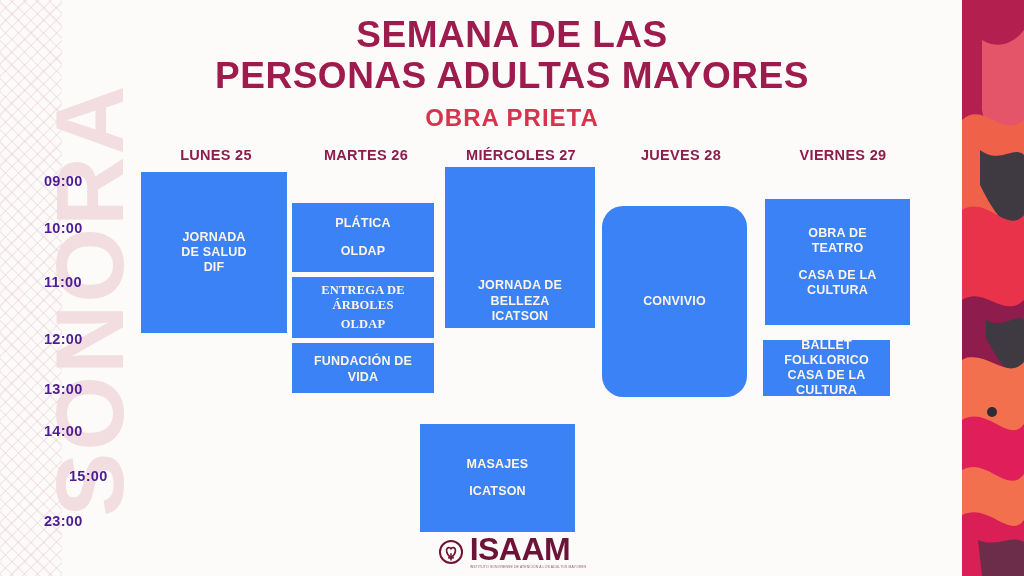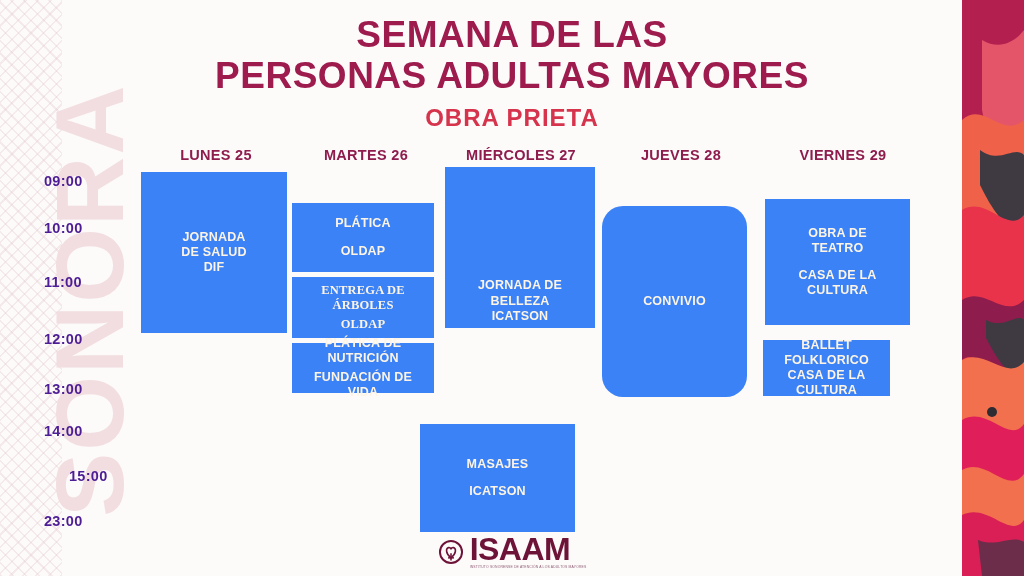--- a/index.html
+++ b/index.html
@@ -156,21 +156,20 @@
   <div class="event gap-md" style="left:292px; top:203px; width:142px; height:69px;">
     <span class="ev-title">PLÁTICA</span>
     <span class="ev-org">OLDAP</span>
   </div>
   <div class="event gap-sm" style="left:292px; top:277px; width:142px; height:61px;font-family:Liberation Serif, serif;">
     <span class="ev-title">ENTREGA DE
 ÁRBOLES</span>
     <span class="ev-org">OLDAP</span>
   </div>
   <div class="event gap-sm" style="left:292px; top:343px; width:142px; height:50px;">
-    <span class="ev-title">PLÁTICA DE NUTRICIÓN</span>
     <span class="ev-org">FUNDACIÓN DE VIDA</span>
   </div>
 
   <div class="event gap-lg" style="left:445px; top:167px; width:150px; height:161px;justify-content:flex-end;">
     <span class="ev-title">JORNADA DE
 BELLEZA</span>
     <span class="ev-org">ICATSON</span>
   </div>
   <div class="event gap-md" style="left:420px; top:424px; width:155px; height:108px;">
     <span class="ev-title">MASAJES</span>

